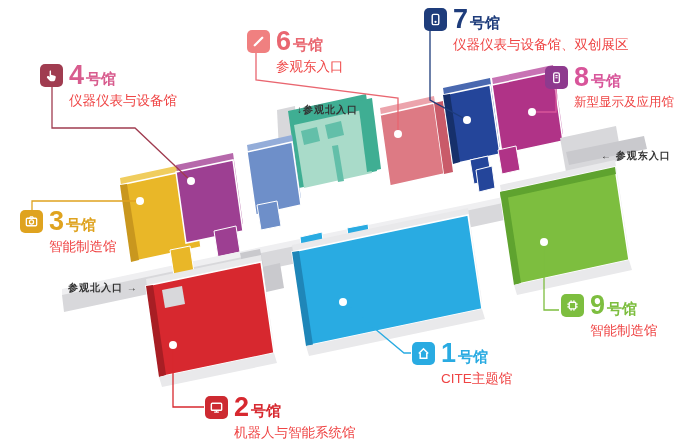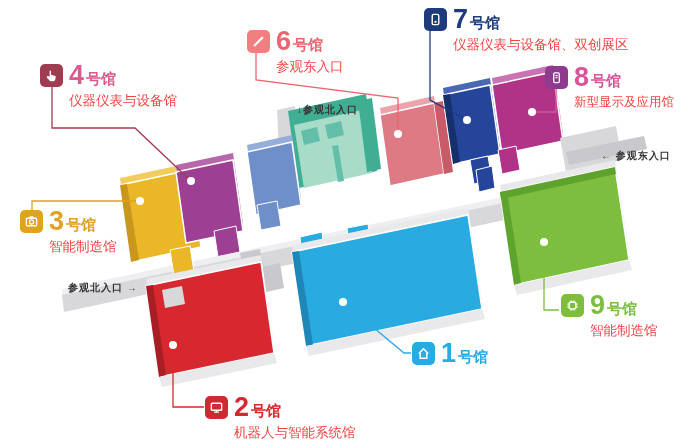--- a/index.html
+++ b/index.html
@@ -207,20 +207,21 @@
       <span class="hl-icon" style="background-color: rgb(41, 171, 226);">
         <svg width="15" height="15" viewBox="0 0 16 16">
             <path d="M3 8 L8 3 L13 8 M4.5 7.5 V13 H11.5 V7.5" stroke="#fff" stroke-width="1.6" fill="none"></path>
           </svg>
       </span>
       <span class="hl-text">
         <span class="hl-num" style="color: rgb(41, 171, 226);">1</span>
         <span class="hl-suffix" style="color: rgb(41, 171, 226);">号馆</span>
       </span>
     </div>
+    <div class="hl-name">CITE主题馆</div>
   </div>
 
   <div class="hall-label" style="left:205px;top:396px;">
     <div class="hl-row">
       <span class="hl-icon" style="background-color: rgb(205, 42, 49);">
         <svg width="15" height="15" viewBox="0 0 16 16">
             <rect x="2.5" y="3.5" width="11" height="7.5" rx="1" stroke="#fff" stroke-width="1.5" fill="none"></rect>
             <path d="M8 11 V13 M5.5 13 H10.5" stroke="#fff" stroke-width="1.3" fill="none"></path>
           </svg>
       </span>

